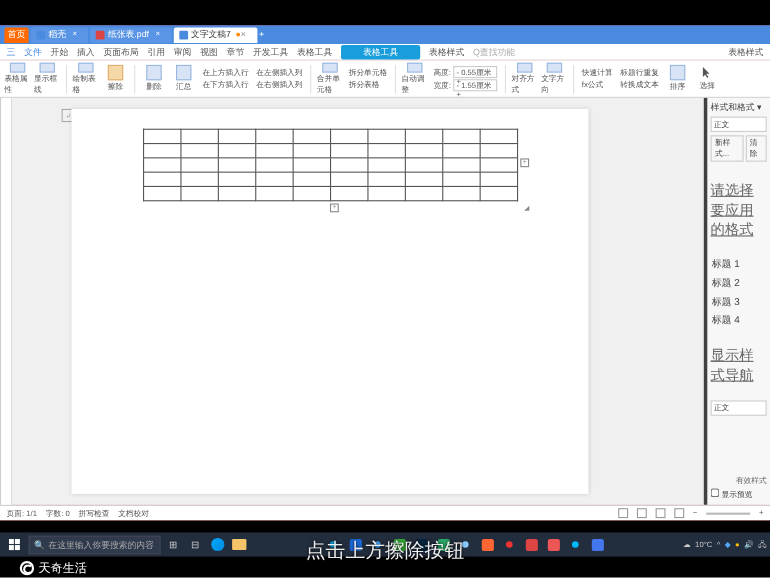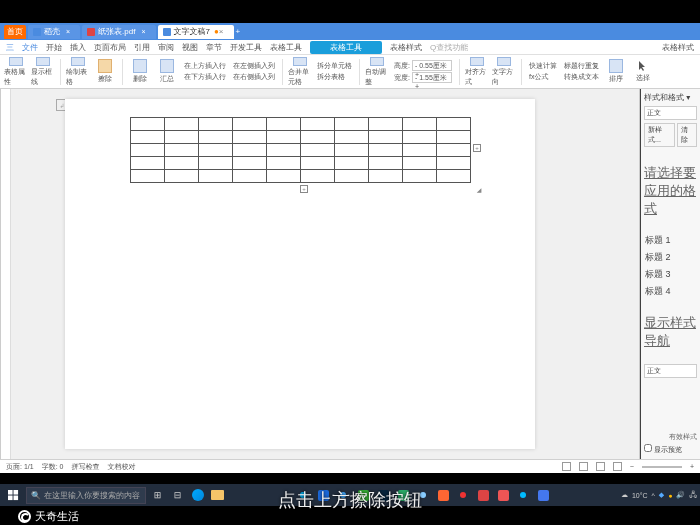--- a/index.html
+++ b/index.html
@@ -31,21 +31,21 @@
   .tfield{border:1px solid #ccc;padding:0 2px;font-size:7px;width:40px;height:11px;}
   
   .doc-wrap { position:absolute; top:66px; left:0; right:60px; bottom:14px; background:#f0f0f0; border-left:1px solid #ccc;border-right:1px solid #ccc; overflow:hidden; }
   .vruler{position:absolute;left:0;top:0;bottom:0;width:10px;background:#fff;border-right:1px solid #ddd;}
   .page { position:absolute; left:64px; top:10px; width:470px; height:350px; background:#fff; box-shadow:0 0 4px rgba(0,0,0,.15); }
   .page-mark{position:absolute;top:10px;left:55px;width:12px;height:12px;border:1px solid #aaa;font-size:6px;display:flex;align-items:center;justify-content:center;color:#aaa;}
   .tbl { position:absolute; top:18px; left:65px; border-collapse:collapse; }
   .tbl td { border:1px solid #555; width:34px; height:13px; }
   .handle{position:absolute;width:8px;height:8px;border:1px solid #888;background:#fff;font-size:6px;display:flex;align-items:center;justify-content:center;color:#888;}
   
-  .side { position:absolute; top:66px; right:0; width:60px; bottom:14px; background:#f7f7f7; border-left:1px solid #404040; font-size:8px; padding:3px; color:#444;}
+  .side { position:absolute; top:66px; right:0; width:60px; bottom:14px; background:#f7f7f7; border-left:3px solid #404040; font-size:8px; padding:3px; color:#444;}
   .side .ttl{font-size:8px;margin-bottom:3px;}
   .side .pill{border:1px solid #ccc;padding:1px 3px;margin-bottom:3px;display:inline-block;font-size:7px;}
   .side .hdr{font-size:13px;margin:14px 0;color:#666;text-decoration:underline;}
   .side .itm{font-size:9px;padding:2px 1px;}
   .side .itm.b{font-weight:normal;}
   .side .box{border:1px solid #ccc;background:#fff;padding:1px 2px;font-size:7px;margin-top:1px;}
   
   .status { position:absolute; left:0; right:0; bottom:0; height:14px; background:#fff; border-top:1px solid #d0d0d0; display:flex; align-items:center; font-size:7px; color:#555; padding:0 6px; gap:8px;}
   .status .gap{flex:1;}
   .status .ic{width:9px;height:9px;border:1px solid #999;}

